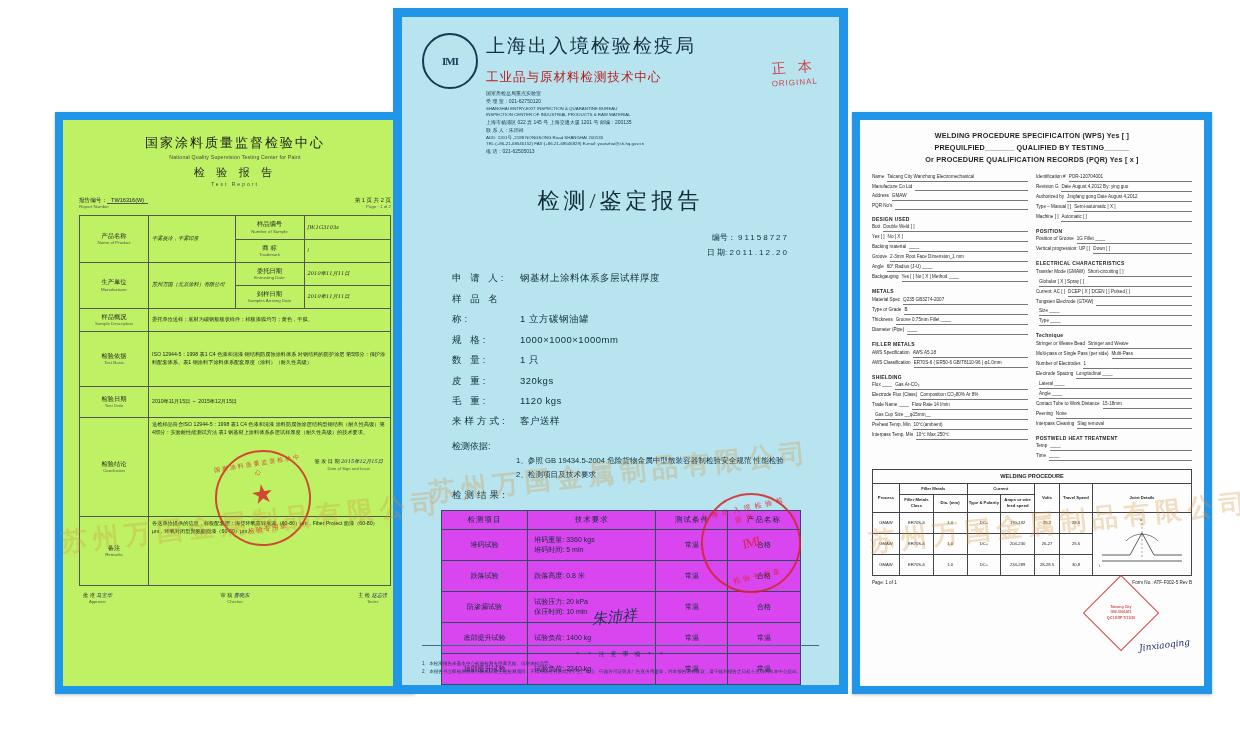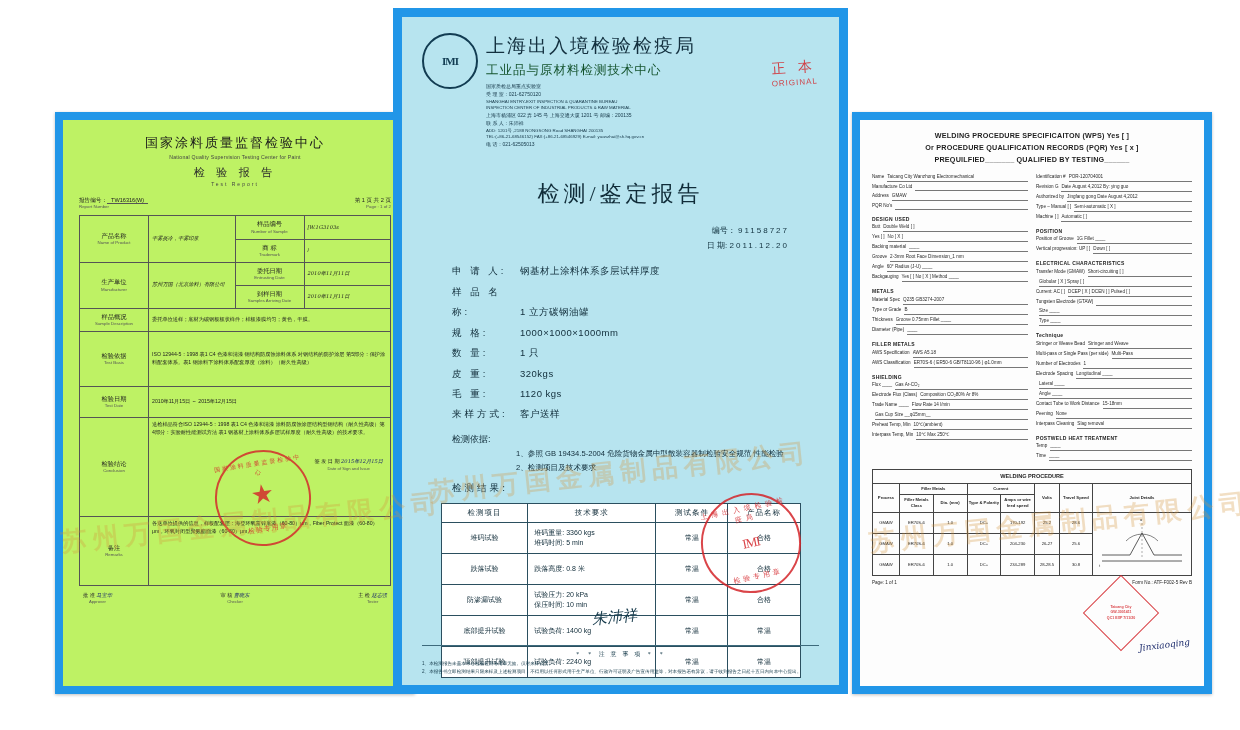--- a/index.html
+++ b/index.html
@@ -206,22 +206,22 @@
   .m-head-txt { flex: 1 1 auto; }
   .m-org-cn {
     font-size: 19px;
     letter-spacing: 2px;
     color: #13303f;
     font-family: "DejaVu Sans", sans-serif;
   }
   .m-org-cn2 {
     font-size: 12.5px;
     letter-spacing: 1px;
-    margin-top: 3px;
-    color: #14532d;
+    margin-top: 10px;
+    color: #b91c1c;
     font-family: "DejaVu Sans", sans-serif;
   }
   .m-addr {
     margin-top: 4px;
     font-size: 5px;
     line-height: 1.55;
     color: #17394a;
   }
   .m-addr .en { font-size: 4.4px; }
   .m-original {
@@ -284,21 +284,21 @@
     margin-top: 8px;
     padding-left: 30px;
     font-size: 9.5px;
     letter-spacing: 3px;
     font-family: "DejaVu Sans", sans-serif;
   }
   .m-table {
     margin: 8px auto 0 auto;
     width: 360px;
     border-collapse: collapse;
-    background: #ffffff;
+    background: #d946ef;
   }
   .m-table th, .m-table td {
     border: 1px solid #2b4f5f;
     font-size: 7px;
     text-align: center;
     padding: 4px 2px;
     color: #102c39;
     font-weight: normal;
   }
   .m-table th { font-size: 7.5px; letter-spacing: 1px; }
@@ -766,22 +766,22 @@
       </div>
 
     </div>
   </div>
 
   <div class="cert cert-frame-blue" id="cert-right">
     <div class="page">
 
       <div class="r-head">
         <div>WELDING PROCEDURE SPECIFICAITON (WPS)   Yes [  ]</div>
+        <div>PREQUILFIED_______ QUALIFIED BY TESTING______</div>
         <div>Or PROCEDURE QUALIFICATION RECORDS (PQR)    Yes [ x ]</div>
-        <div>PREQUILFIED_______ QUALIFIED BY TESTING______</div>
       </div>
 
       <div class="r-cols">
         <div class="r-col">
           <div class="r-line">
               <span class="k">Name</span>
               <span class="v">Taicang City  Wanzhong Electromechanical</span>
             </div>
           <div class="r-line">
               <span class="k">Manufacture Co Ltd</span>

